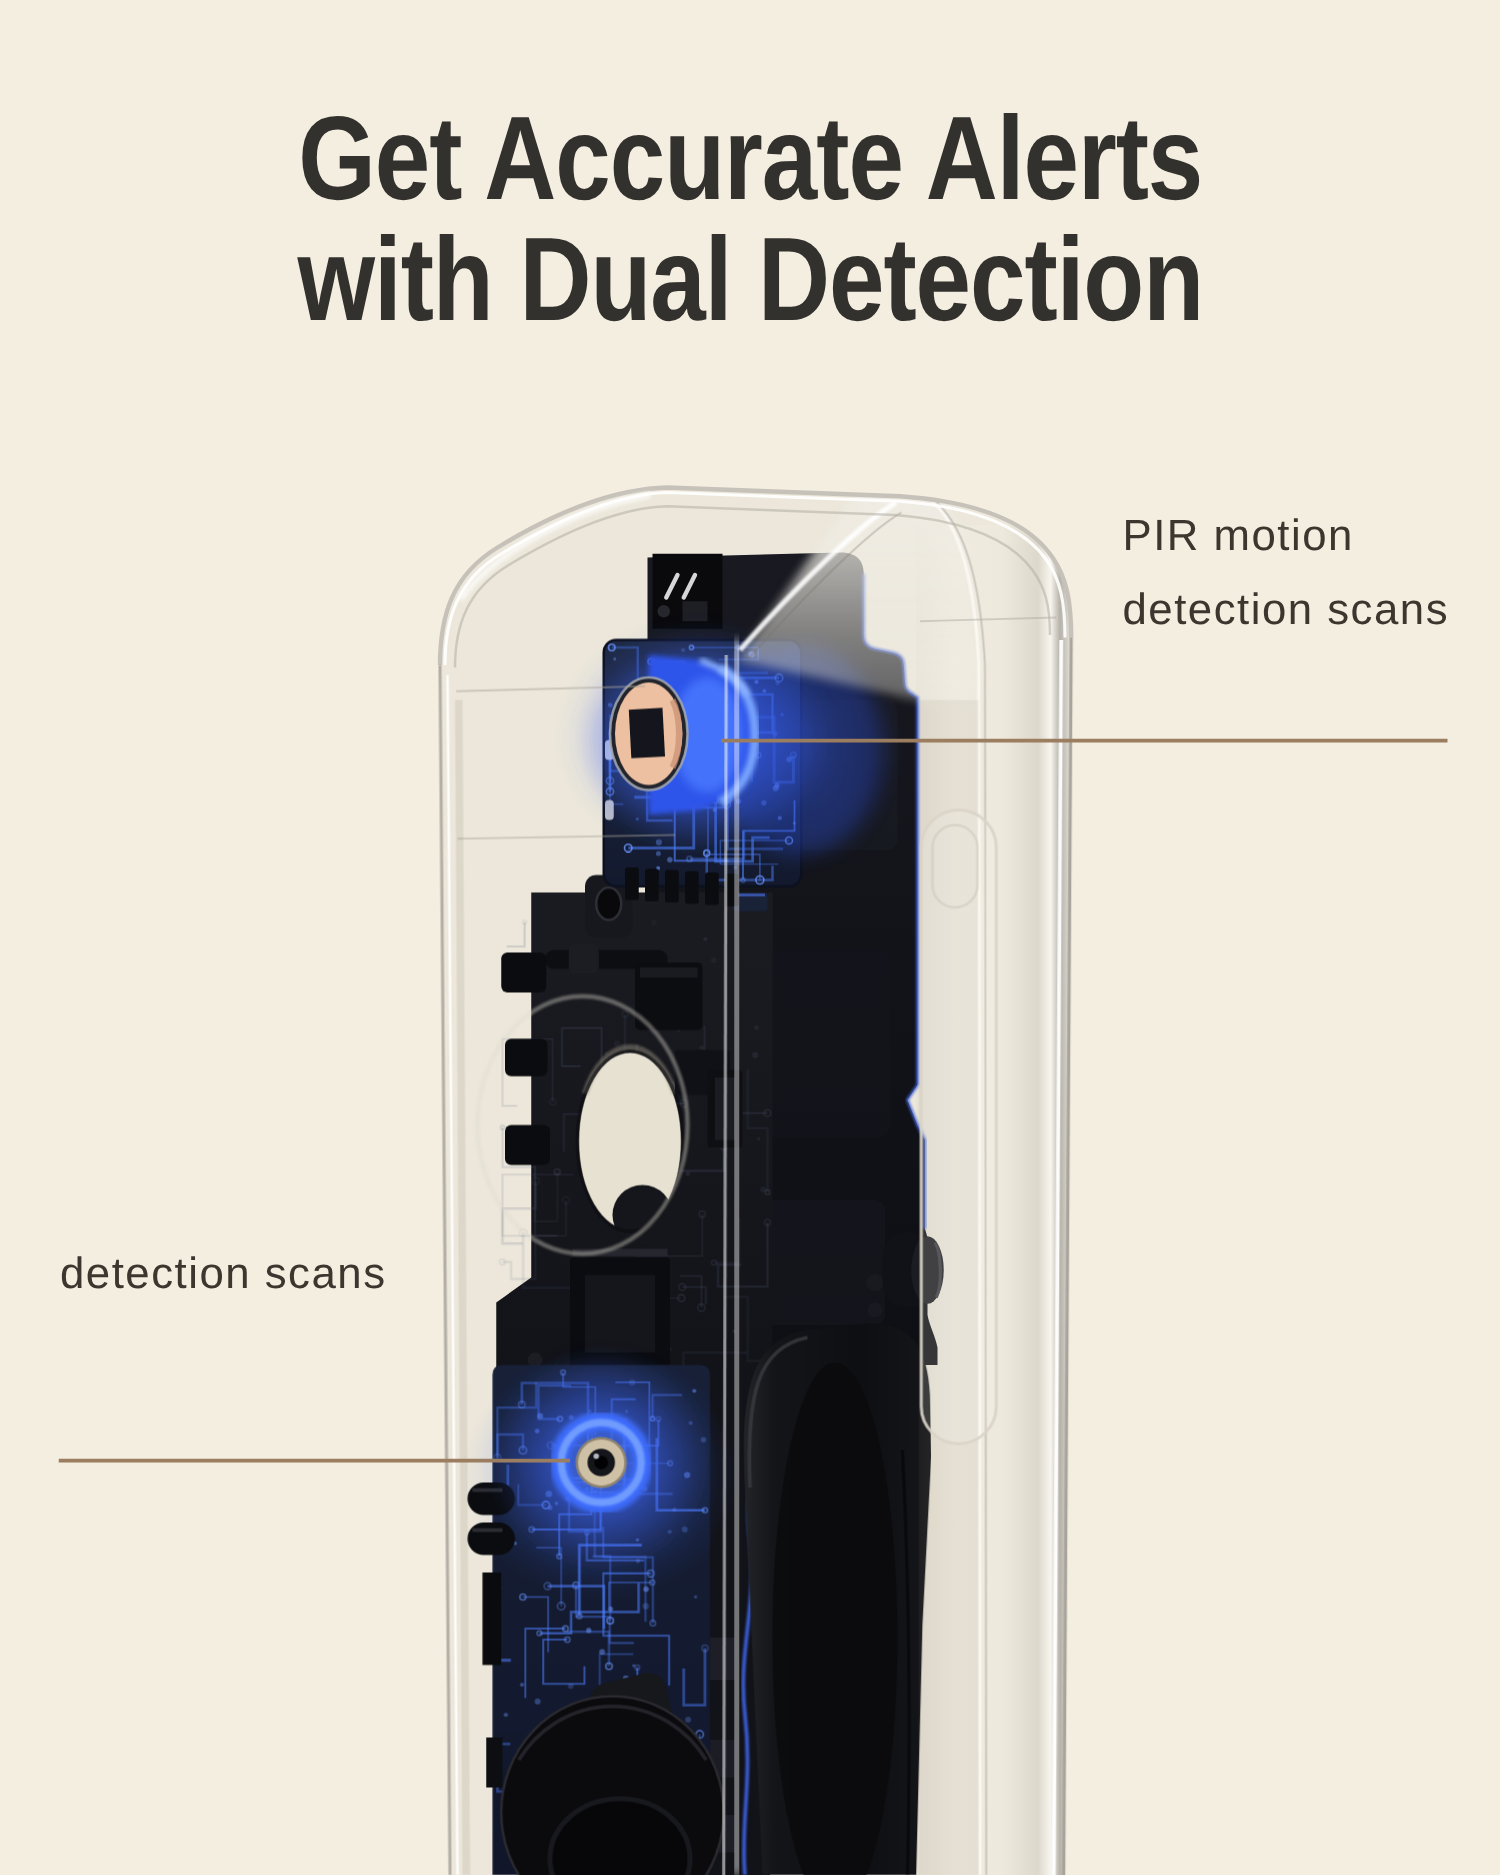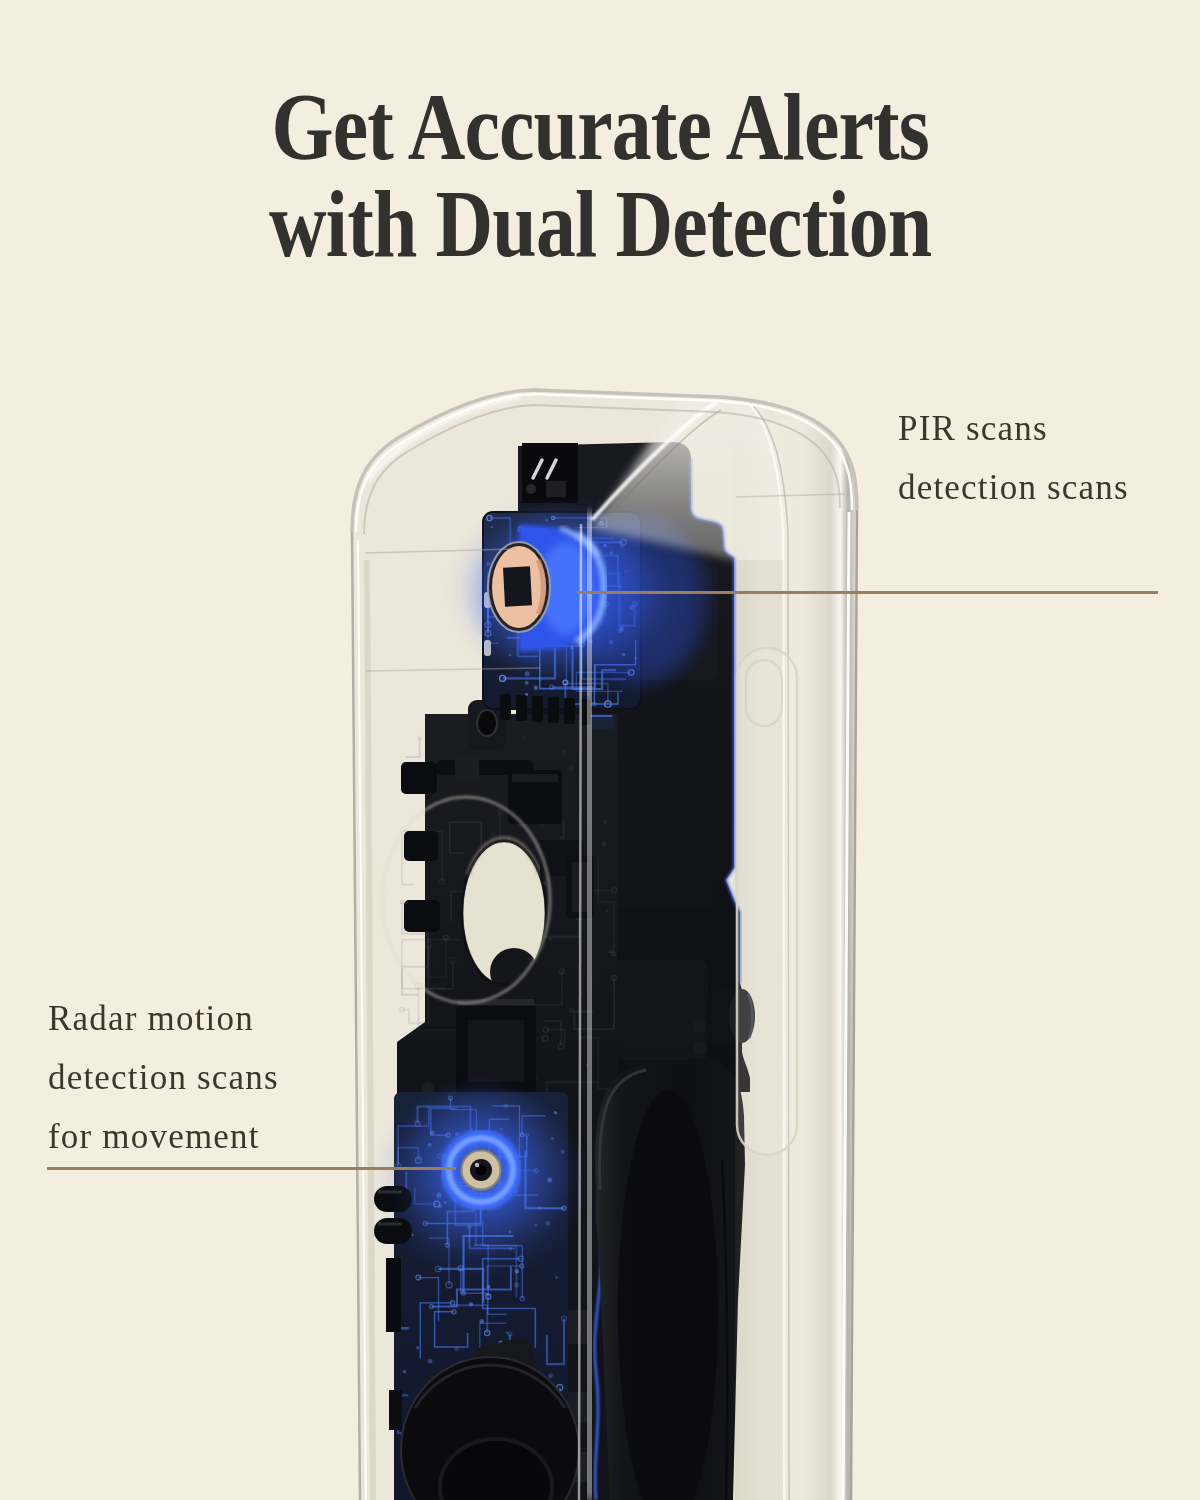--- a/index.html
+++ b/index.html
@@ -1,18 +1,18 @@
 <!DOCTYPE html>
 <html><head>
 <meta charset="utf-8">
 <style>
   html,body{margin:0;padding:0;}
   body{width:1200px;height:1500px;overflow:hidden;background:#f4eee1;
        font-family:"Liberation Sans","DejaVu Sans",sans-serif;}
-  .canvas{position:relative;width:1200px;height:1500px;background:#f4eee1;font-family:Liberation Serif, serif;}
+  .canvas{position:relative;width:1200px;height:1500px;background:#f4eee1;}
   .title{position:absolute;left:0;top:79px;width:1200px;text-align:center;
          color:#33312e;font-weight:bold;font-size:95px;line-height:97px;
          letter-spacing:-1px;}
   .title-inner{display:inline-block;transform:scaleX(0.84);transform-origin:50% 0;}
   .product-svg{position:absolute;left:0;top:0;width:1200px;height:1500px;}
   .callout{position:absolute;color:#3c362f;font-size:35px;line-height:59px;
            letter-spacing:1.2px;white-space:nowrap;}
   .callout-pir{left:898px;top:399px;}
   .callout-radar{left:48px;top:989px;}
   .callout-rule{position:absolute;height:3px;background:#9b7d60;}
@@ -626,25 +626,23 @@
       <path d="M352 532 L360 1500" stroke="#b3afa6" stroke-width="2.5"></path>
       <path d="M358 540 L366 1500" stroke="#ffffff" stroke-width="2" opacity="0.9"></path>
       <path d="M367 560 L373 1500" stroke="#968f82" stroke-width="6" opacity="0.18"></path>
 
       <path d="M857 510 L851 1500" stroke="#a8a49c" stroke-width="2.5"></path>
       <path d="M849 512 L843 1500" stroke="#ffffff" stroke-width="3" opacity="0.95"></path>
     </g>
   </svg>
 
   <div class="callout callout-pir">
-    <div>PIR scans</div>
+    <div>PIR motion</div>
     <div>detection scans</div>
   </div>
   <div class="callout-rule rule-pir"></div>
 
   <div class="callout callout-radar">
-    <div>Radar motion</div>
     <div>detection scans</div>
-    <div>for movement</div>
   </div>
   <div class="callout-rule rule-radar"></div>
 
 </div>
 
 </body></html>

